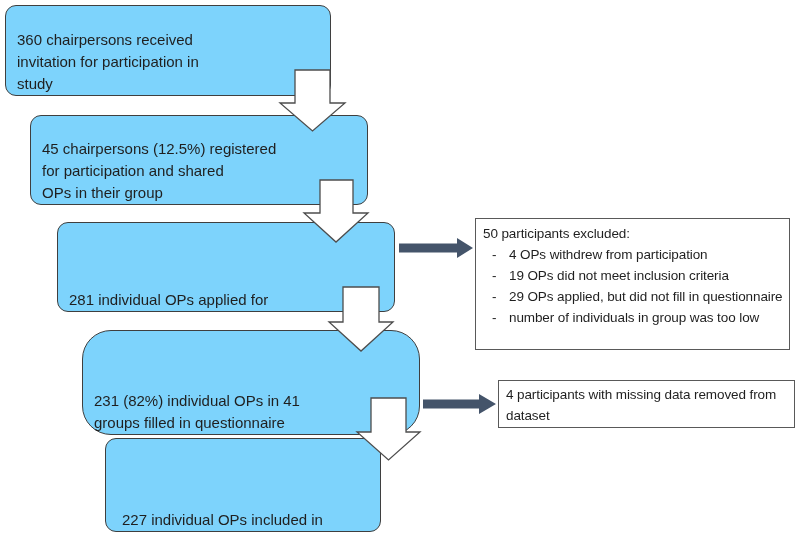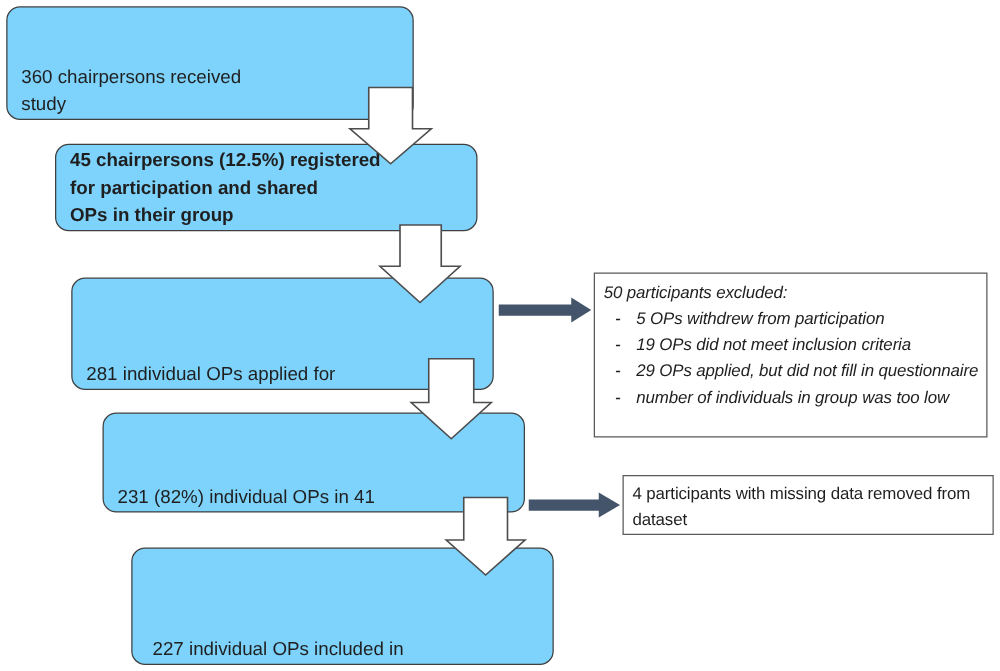--- a/index.html
+++ b/index.html
@@ -49,47 +49,49 @@
   .block-arrow { fill: #ffffff; stroke: var(--block-arrow-outline, #4d4d4d); stroke-width: 1.3; stroke-linejoin: miter; }
   .blue-arrow { fill: var(--arrow-blue, #44546A); stroke: none; }
 </style>
 </head>
 <body>
 
 <div class="canvas">
 
   <div class="flow-box" style="left:5px; top:5px; width:326px; height:91px;">
     <div class="line">360 chairpersons received</div>
+    <div class="line">invitation for participation in</div>
     <div class="line">study</div>
   </div>
 
-  <div class="flow-box" style="left:44px; top:115px; width:338px; height:70px;font-weight:bold;">
+  <div class="flow-box" style="left:30px; top:115px; width:338px; height:90px;">
     <div class="line">45 chairpersons (12.5%) registered</div>
     <div class="line">for participation and shared</div>
     <div class="line">OPs in their group</div>
   </div>
 
   <div class="flow-box" style="left:57px; top:222px; width:338px; height:90px;">
     <div class="line">281 individual OPs applied for</div>
   </div>
 
-  <div class="flow-box" style="left:82px; top:330px; width:338px; height:80px;">
+  <div class="flow-box" style="left:82px; top:330px; width:338px; height:105px;border-radius:29px;">
     <div class="line">231 (82%) individual OPs in 41</div>
+    <div class="line">groups filled in questionnaire</div>
   </div>
 
-  <div class="flow-box" style="left:105px; top:438px; width:338px; height:94px;padding-left:16px;">
+  <div class="flow-box" style="left:105px; top:438px; width:276px; height:94px;padding-left:16px;">
     <div class="line">227 individual OPs included in</div>
   </div>
 
-  <div class="side-box" style="left:475px; top:218px; width:315px; height:132px;font-style:italic;">
+  <div class="side-box" style="left:475px; top:218px; width:315px; height:132px;">
     <div class="inner">
       <div>50 participants excluded:</div>
       <div class="ex-item">
         <div class="ex-bullet">-</div>
-        <div class="ex-text">5 OPs withdrew from participation</div>
+        <div class="ex-text">4 OPs withdrew from participation</div>
       </div>
       <div class="ex-item">
         <div class="ex-bullet">-</div>
         <div class="ex-text">19 OPs did not meet inclusion criteria</div>
       </div>
       <div class="ex-item">
         <div class="ex-bullet">-</div>
         <div class="ex-text">29 OPs applied, but did not fill in questionnaire</div>
       </div>
       <div class="ex-item">

